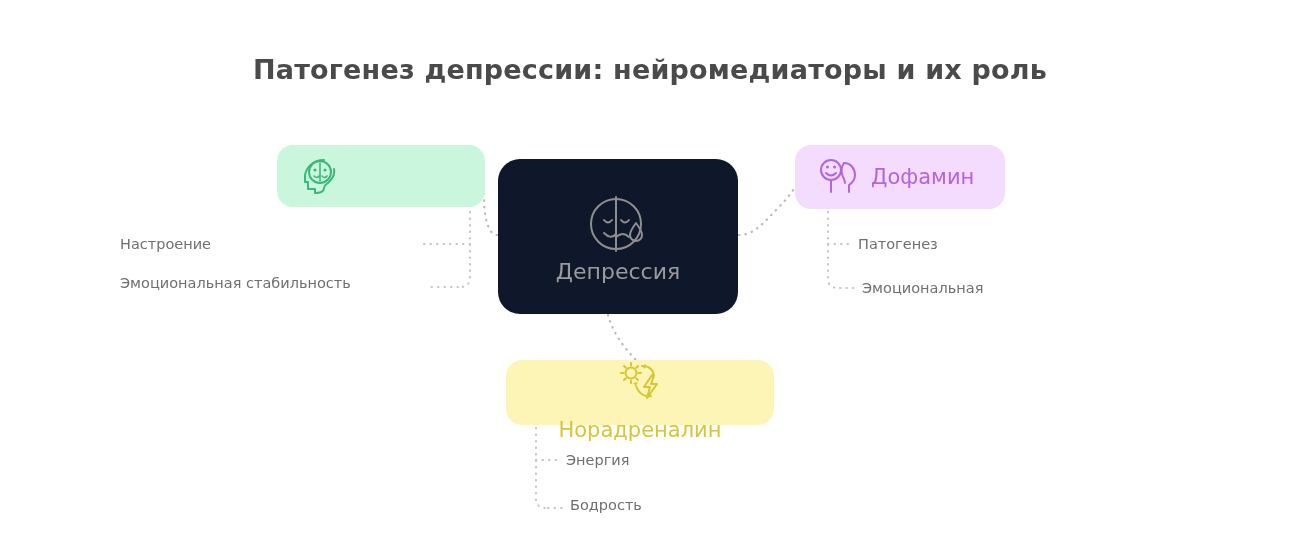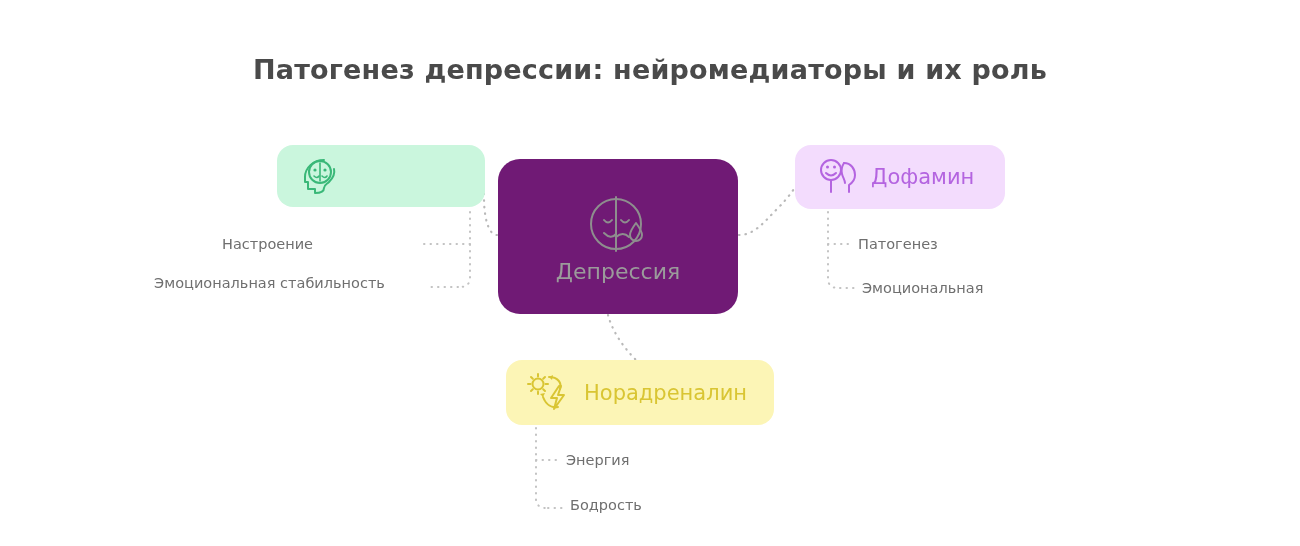--- a/index.html
+++ b/index.html
@@ -77,21 +77,21 @@
     flex: 0 0 auto;
   }
 
   
   #node-center {
     left: 498px;
     top: 143px;
     width: 240px;
     height: 155px;
     border-radius: 22px;
-    background: #701a75;
+    background: #0f172a;
     flex-direction: column;
     justify-content: center;
   }
   #node-center .node-label {
     font-size: 22px;
     color: #9b9b9b;
   }
 
   
   #node-serotonin {
@@ -121,32 +121,33 @@
   
   #node-norepinephrine {
     left: 506px;
     top: 344px;
     width: 268px;
     height: 65px;
     background: #fcf5b6;
     justify-content: flex-start;
     gap: 14px;
     padding: 0 18px;
+    flex-direction: column;
   }
   #node-norepinephrine .node-label { color: #d9c533; }
 
   
   .sub-label {
     position: absolute;
     font-family: "DejaVu Sans", sans-serif;
     font-size: 14.5px;
     color: #6f6f6f;
     white-space: nowrap;
   }
-  .sub-right { text-align: center; }
+  .sub-right { text-align: left; }
   .sub-left  { text-align: left; }
 </style>
 </head>
 <body>
 
 <div id="canvas">
 
   <div id="title">Патогенез депрессии: нейромедиаторы и их роль</div>
 
   <svg id="links" viewBox="0 0 1300 546" width="1300" height="546">

